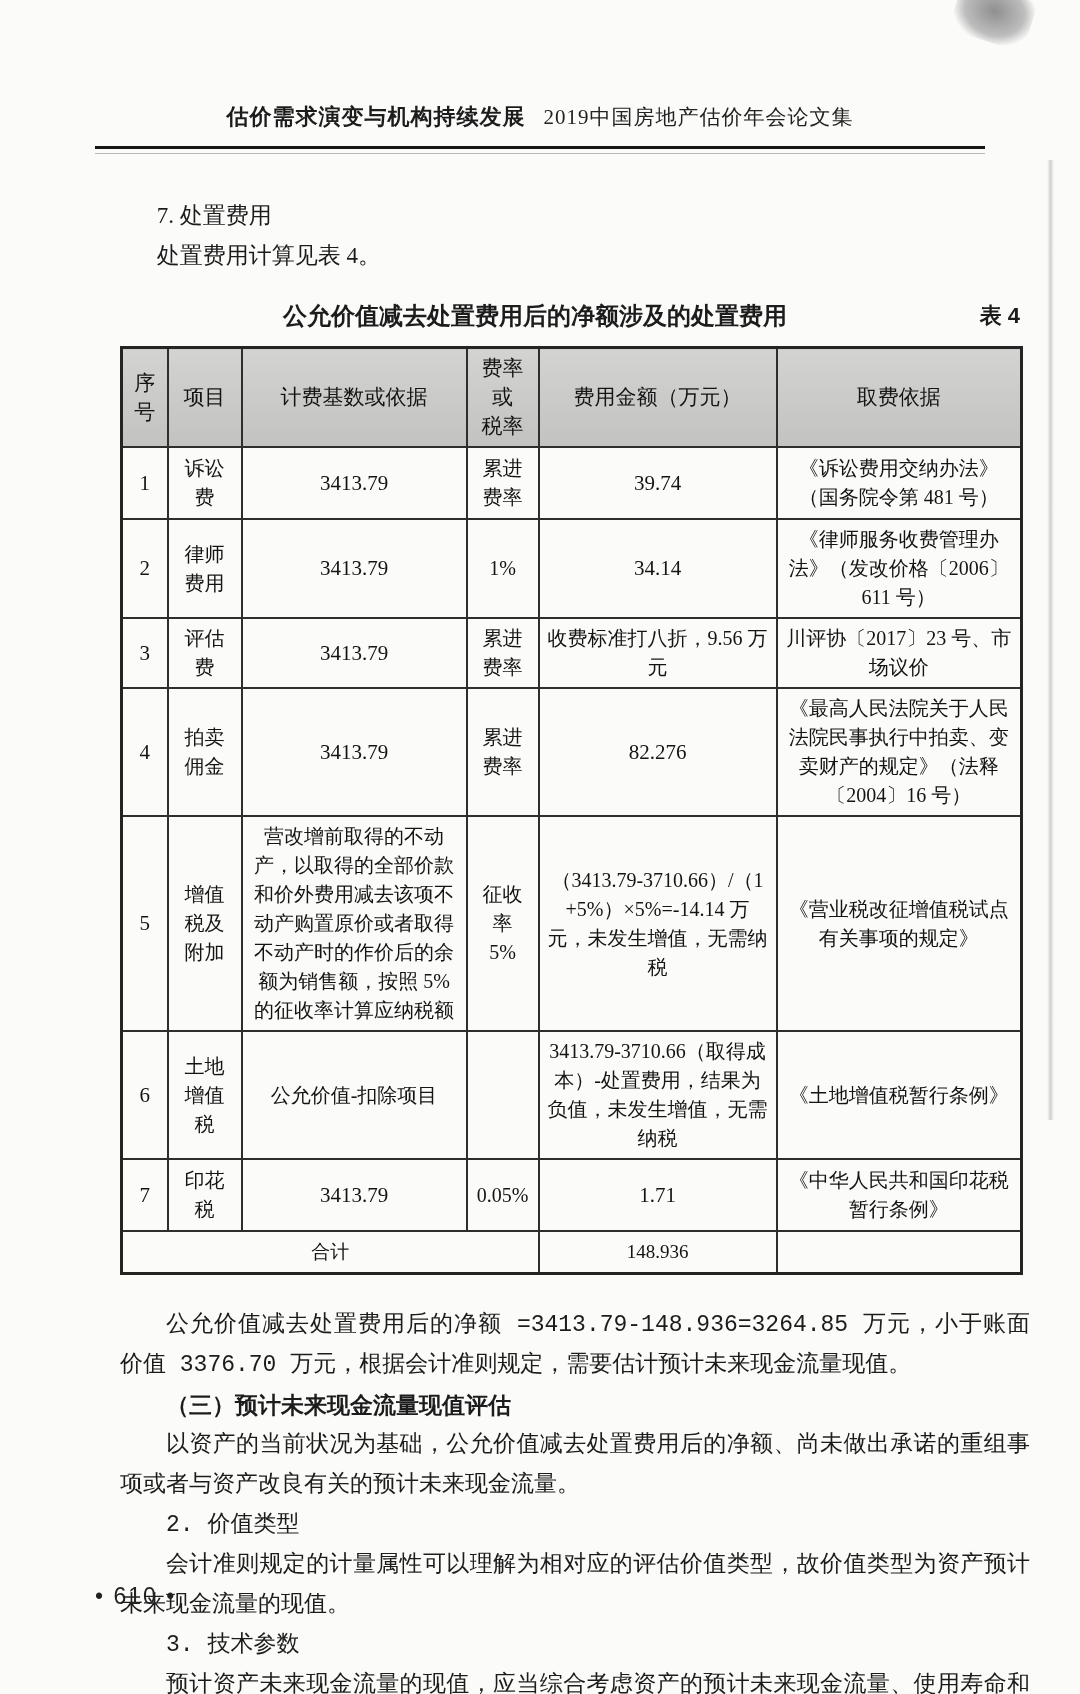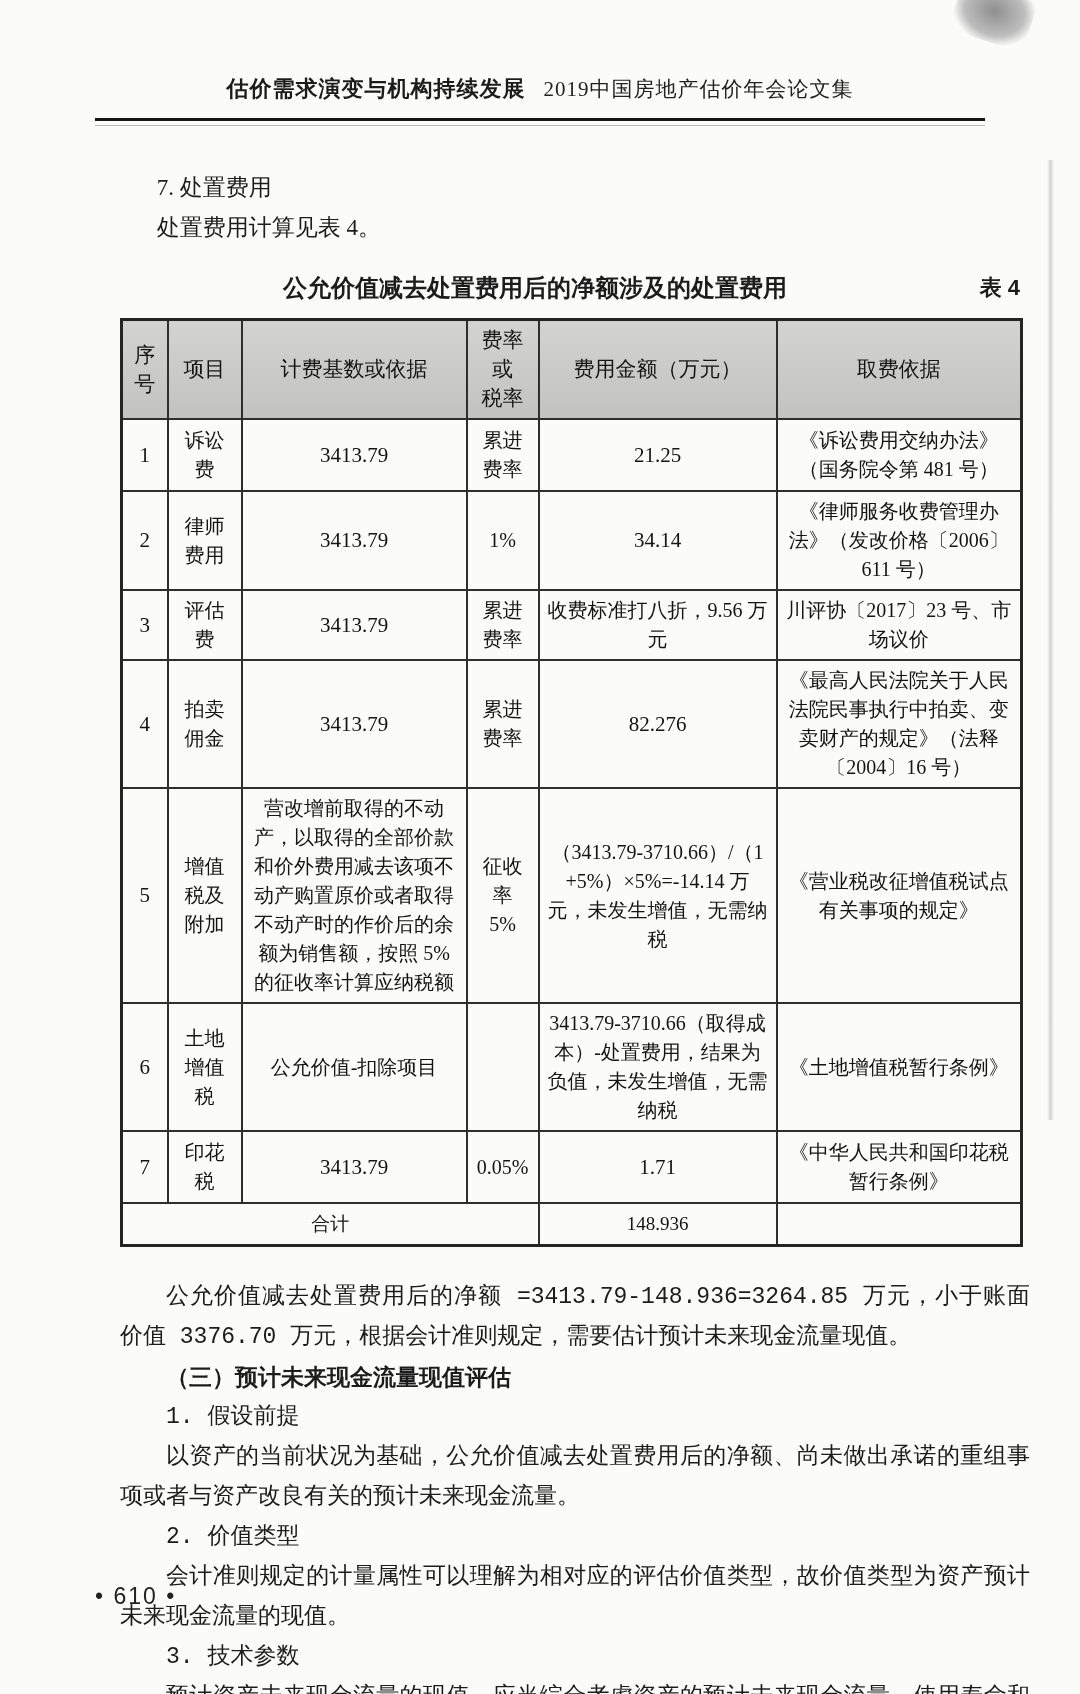--- a/index.html
+++ b/index.html
@@ -18,21 +18,21 @@
     background:radial-gradient(ellipse at 50% 40%, #8f8f8f 0%, #bdbdbd 55%, rgba(255,255,255,0) 78%);
     transform:rotate(18deg);
   }
   .edge-shadow {
     position:absolute; right:26px; top:160px; width:7px; height:960px;
     background:linear-gradient(90deg, rgba(0,0,0,0) 0%, #d2d2d0 50%, rgba(0,0,0,0) 100%);
   }
 
   
   .running-head {
-    margin:0 95px; padding-top:74px;
+    margin:0 95px; padding-top:102px;
     text-align:center;
     border-bottom:3px solid #161616;
     padding-bottom:14px;
   }
   .running-head .main {
     font-family:"Liberation Sans","DejaVu Sans",sans-serif;
     font-weight:bold; font-size:22px; letter-spacing:1px;
   }
   .running-head .sub {
     font-size:21px; margin-left:14px; letter-spacing:1px; color:#222;
@@ -154,21 +154,21 @@
           <th>取费依据</th>
         </tr>
       </thead>
       <tbody>
         <tr class="r1">
           <td class="num">1</td>
           <td class="pre">诉讼费</td>
           <td class="num">3413.79</td>
           <td class="pre">累进
 费率</td>
-          <td class="num">21.25</td>
+          <td class="num">39.74</td>
           <td class="just">《诉讼费用交纳办法》（国务院令第 481 号）</td>
         </tr>
         <tr class="r2">
           <td class="num">2</td>
           <td class="pre">律师
 费用</td>
           <td class="num">3413.79</td>
           <td class="pre">1%</td>
           <td class="num">34.14</td>
           <td class="just">《律师服务收费管理办法》（发改价格〔2006〕611 号）</td>
@@ -224,21 +224,20 @@
           <td colspan="4">合计</td>
           <td class="num">148.936</td>
           <td></td>
         </tr>
       </tbody>
     </table>
 
     <div class="paras">
       <p>公允价值减去处置费用后的净额 =3413.79-148.936=3264.85 万元，小于账面价值 3376.70 万元，根据会计准则规定，需要估计预计未来现金流量现值。</p>
       <p class="bold">（三）预计未来现金流量现值评估</p>
-      <p>1. 假设前提</p>
       <p>以资产的当前状况为基础，公允价值减去处置费用后的净额、尚未做出承诺的重组事项或者与资产改良有关的预计未来现金流量。</p>
       <p>2. 价值类型</p>
       <p>会计准则规定的计量属性可以理解为相对应的评估价值类型，故价值类型为资产预计未来现金流量的现值。</p>
       <p>3. 技术参数</p>
       <p>预计资产未来现金流量的现值，应当综合考虑资产的预计未来现金流量、使用寿命和折</p>
     </div>
   </div>
 
   <div class="page-number">• 610 •</div>
 </div>

